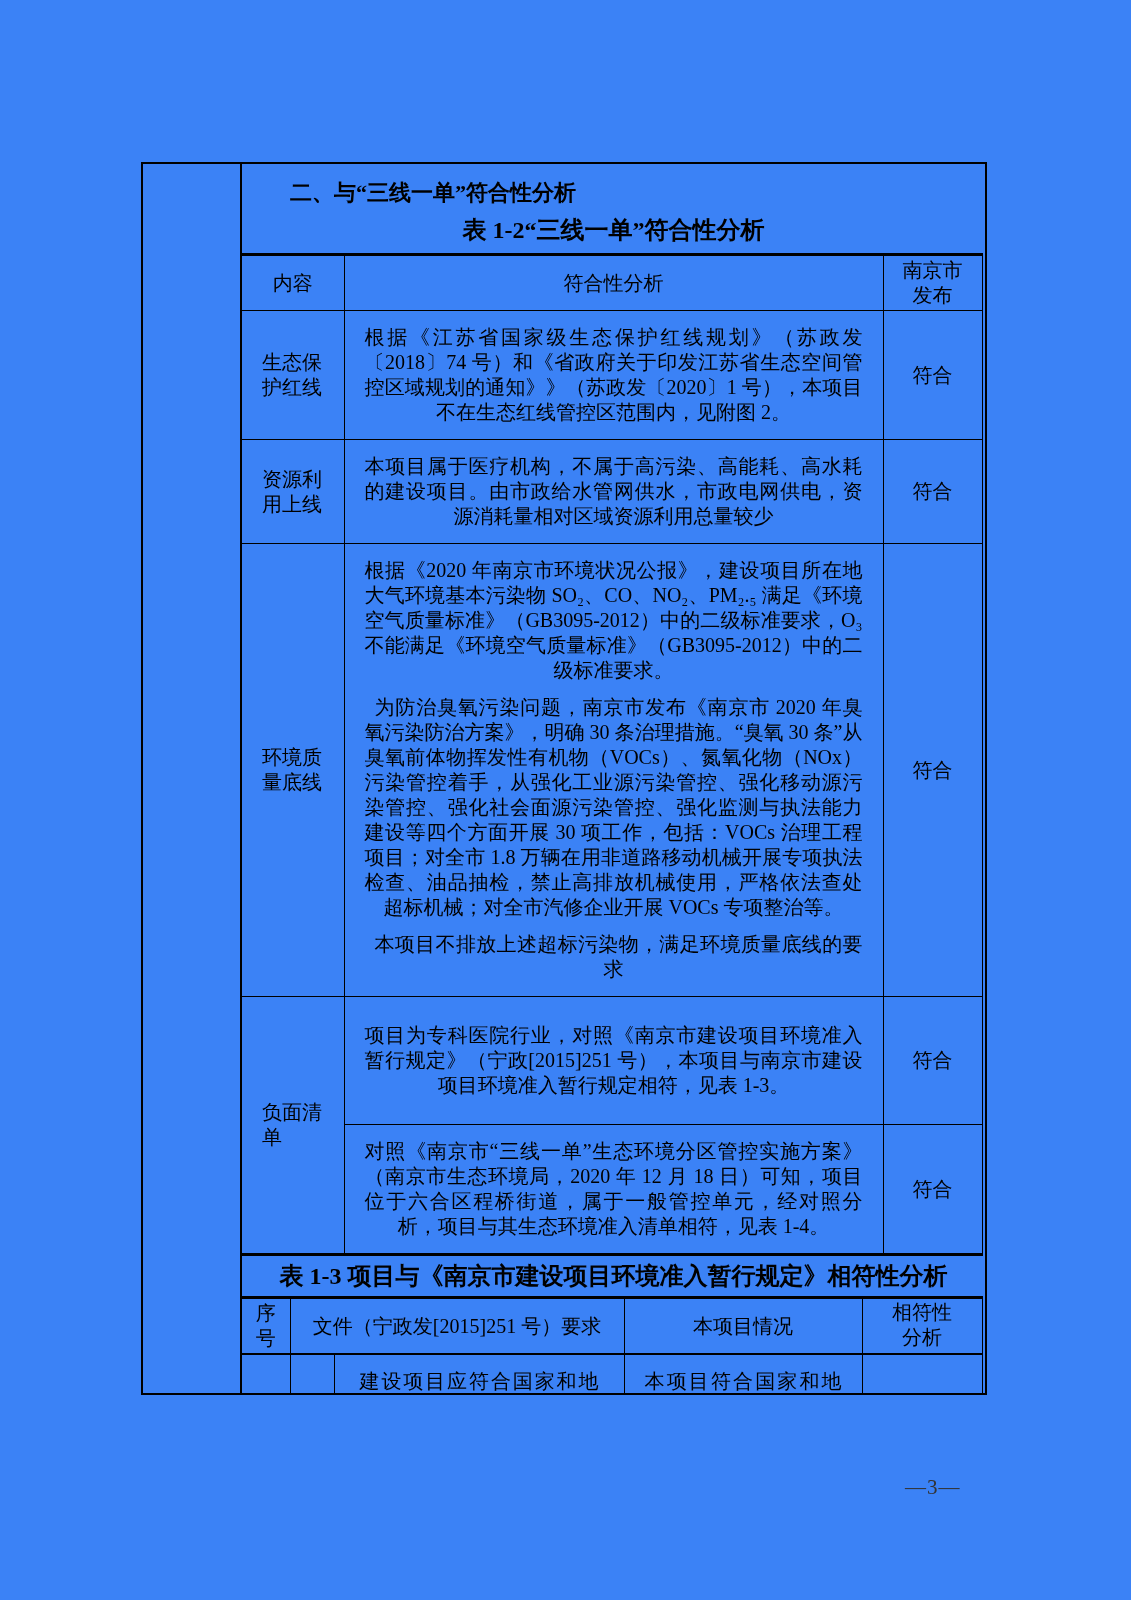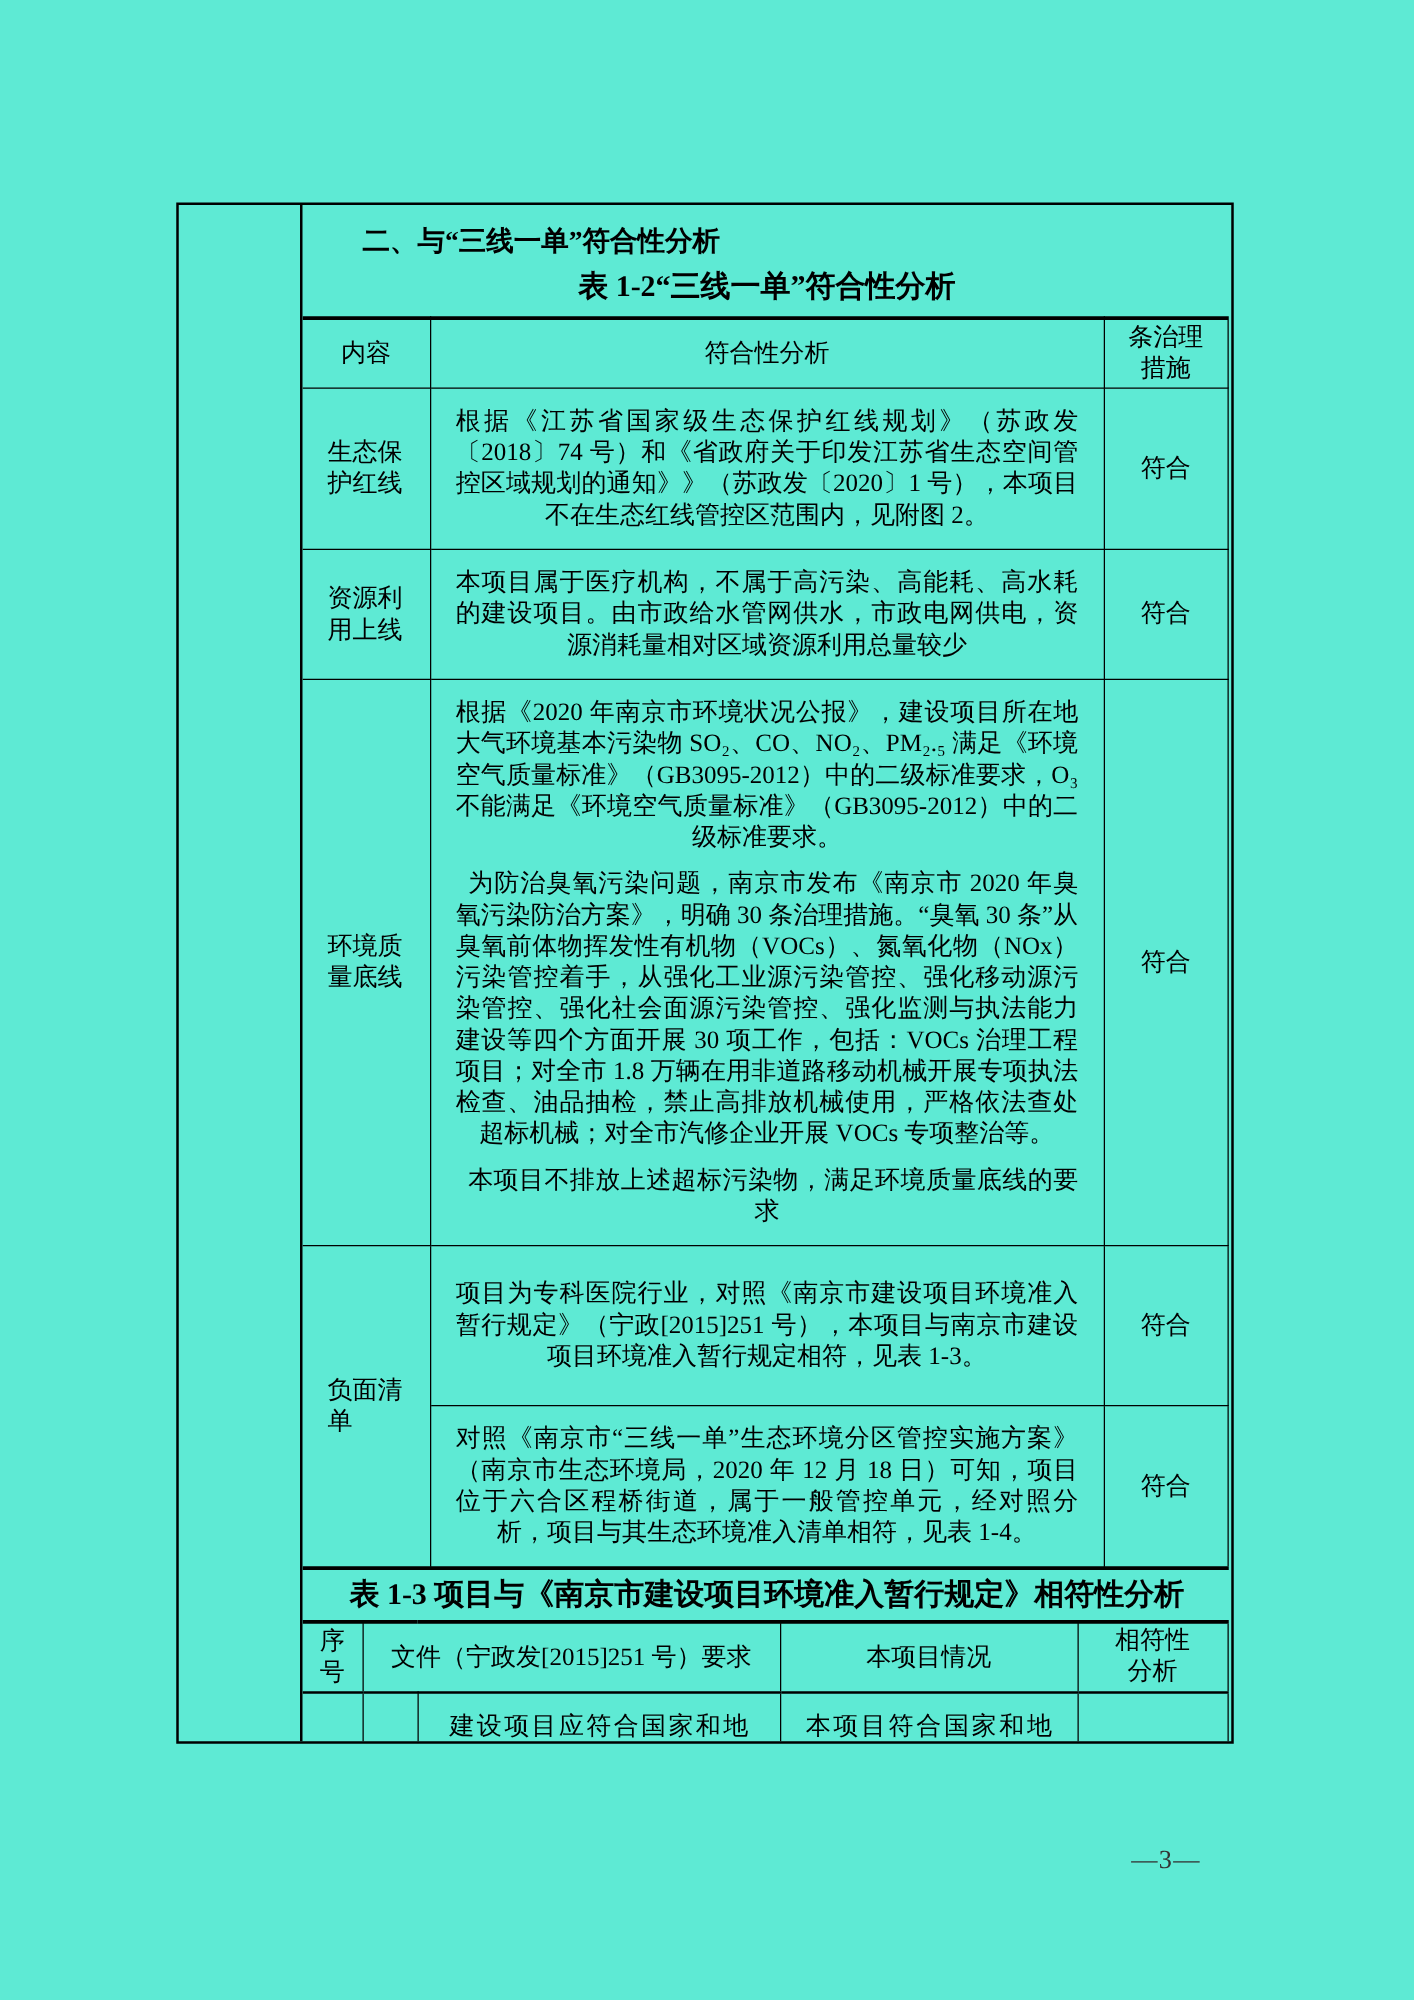--- a/index.html
+++ b/index.html
@@ -1,19 +1,19 @@
 <!DOCTYPE html>
 <html lang="zh"><head>
 <meta charset="utf-8">
 <style>
   html,body{margin:0;padding:0;background:#ffffff;}
   .sheet{
     position:relative;
     width:1131px;height:1600px;
-    background:#5eead4;
+    background:#3b82f6;
     font-family:"Liberation Serif","DejaVu Serif",serif;
     color:#000;
     overflow:hidden;
   }
   .frame{
     position:absolute;
     left:141px;top:162px;
     width:846px;height:1233px;
     border:2px solid #000;
     box-sizing:border-box;
@@ -114,21 +114,21 @@
       <table class="t12">
         <colgroup>
           <col style="width:102px">
           <col style="width:539px">
           <col style="width:99px">
         </colgroup>
         <thead>
           <tr style="height:50px">
             <th>内容</th>
             <th>符合性分析</th>
-            <th class="hdr-narrow">条治理措施</th>
+            <th class="hdr-narrow">南京市发布</th>
           </tr>
         </thead>
         <tbody>
           <tr style="height:109px">
             <td class="label-cell">生态保护红线</td>
             <td class="text-cell">
               <p>根据《江苏省国家级生态保护红线规划》（苏政发〔2018〕74 号）和《省政府关于印发江苏省生态空间管控区域规划的通知》》（苏政发〔2020〕1 号），本项目不在生态红线管控区范围内，见附图 2。</p>
             </td>
             <td class="comp-cell">符合</td>
           </tr>

